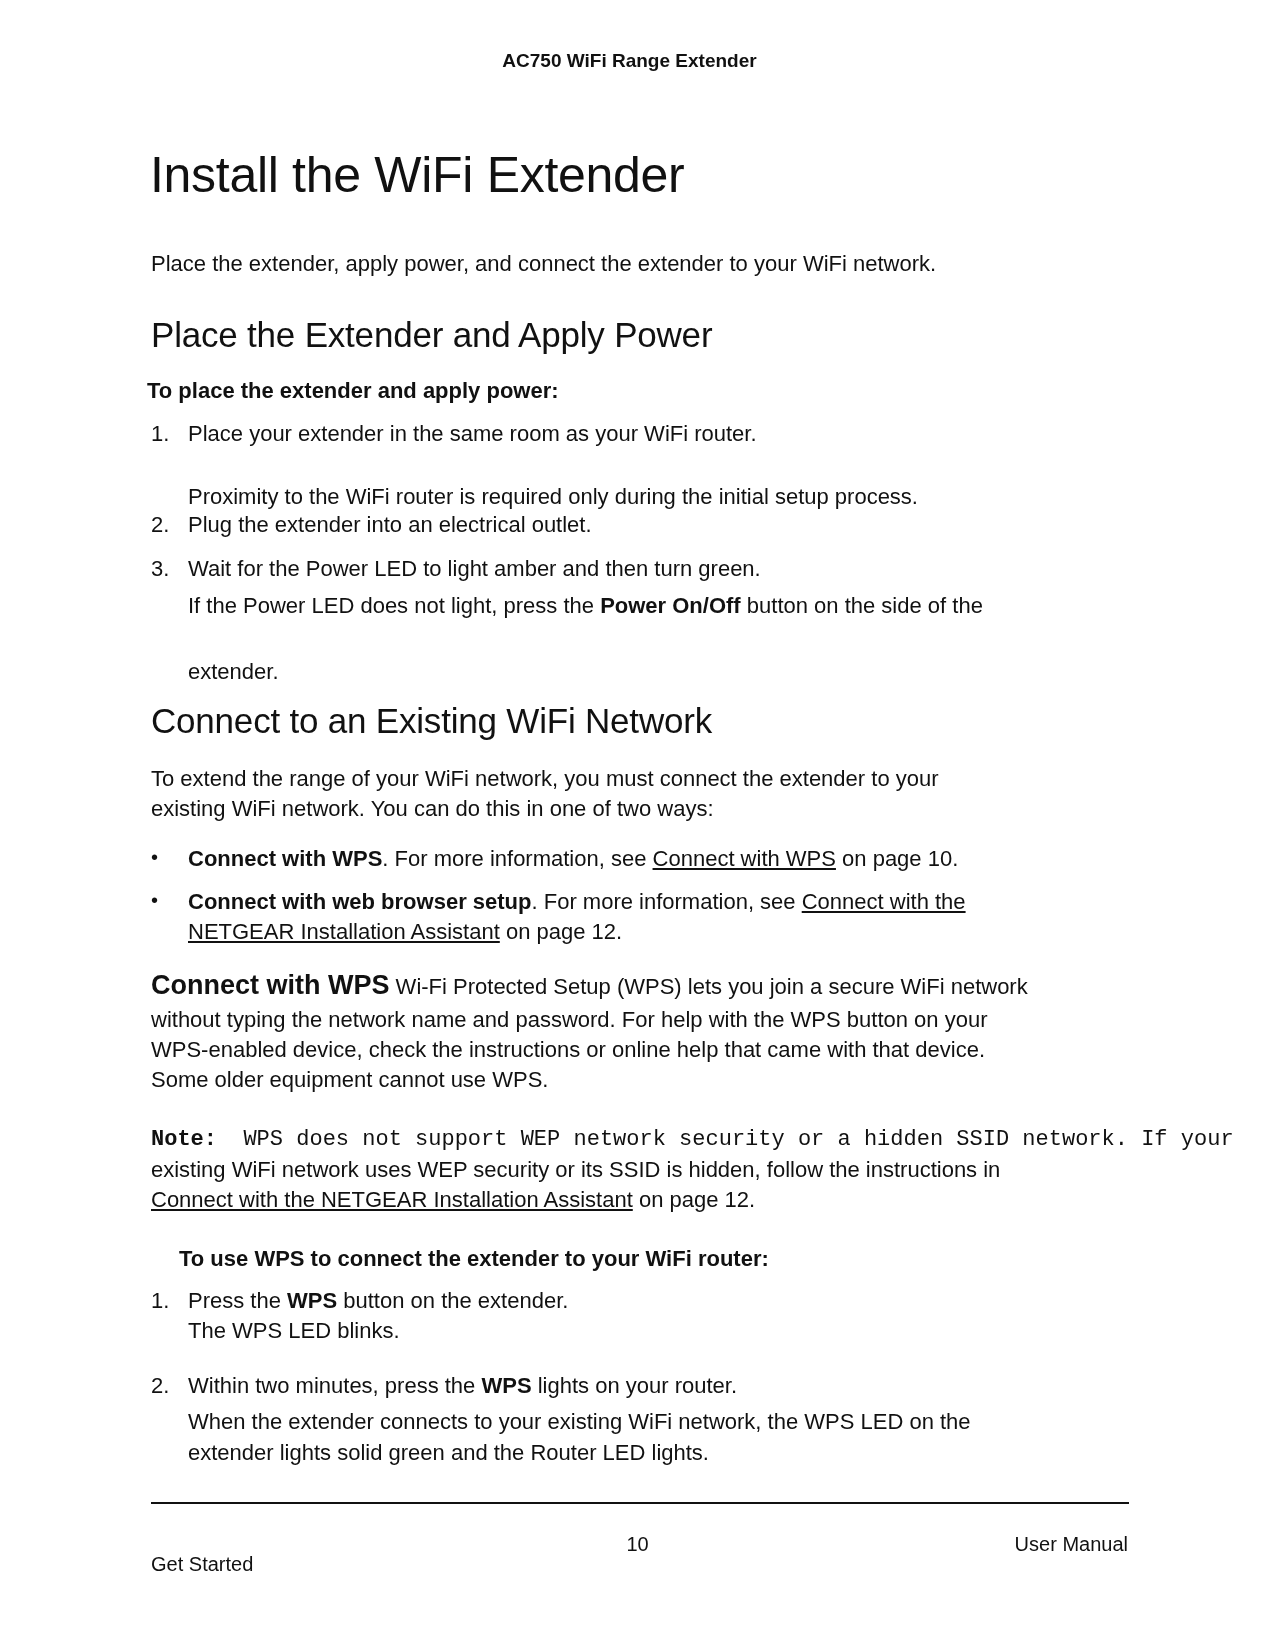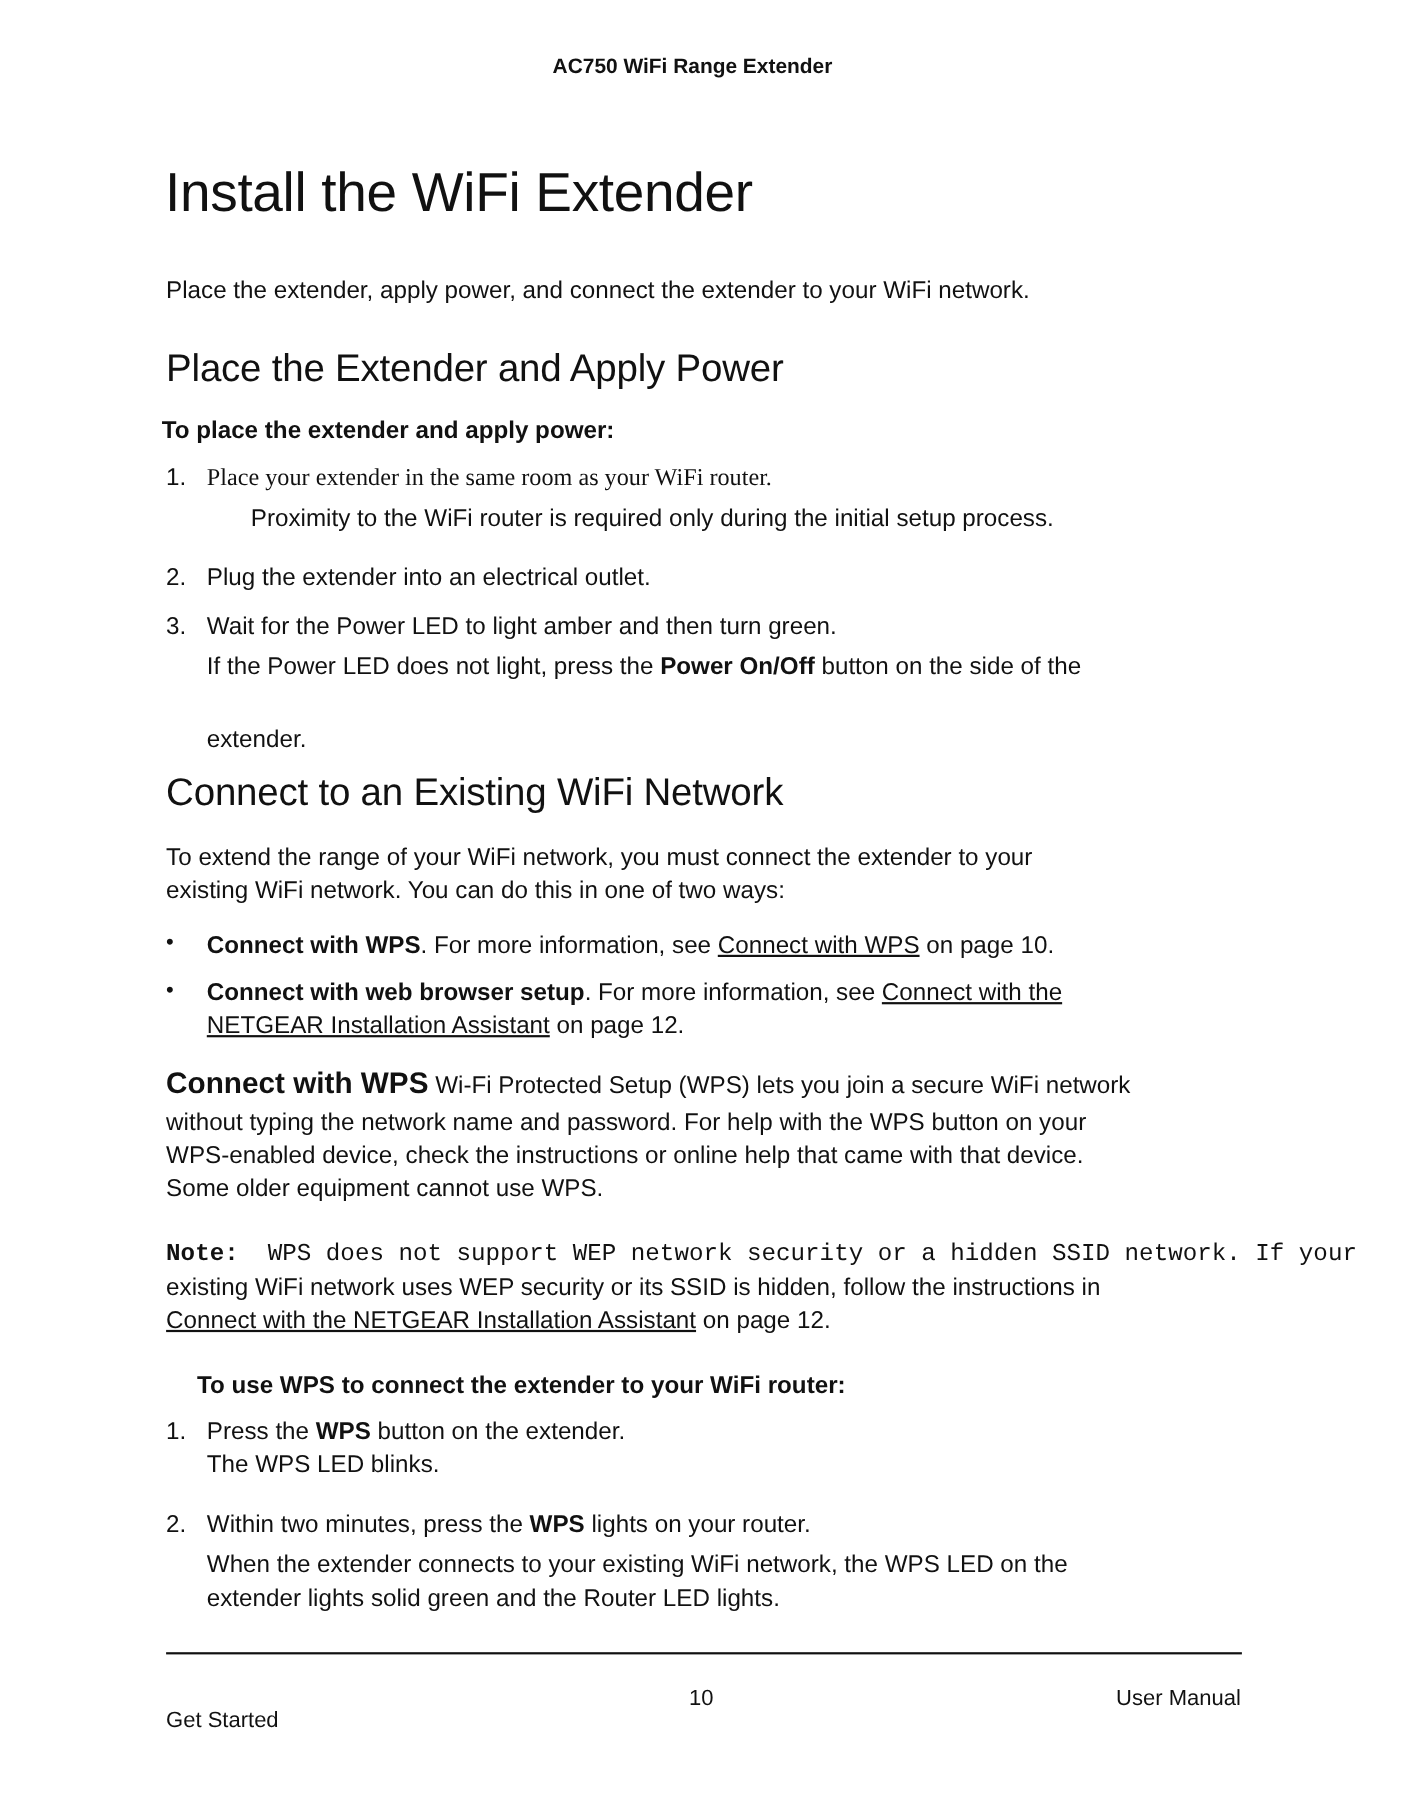--- a/index.html
+++ b/index.html
@@ -25,22 +25,22 @@
 
 <div class="abs header">AC750 WiFi Range Extender</div>
 
 <div class="abs h1">Install the WiFi Extender</div>
 <div class="abs body" style="left:151px; top:249px;">Place the extender, apply power, and connect the extender to your WiFi network.</div>
 
 <div class="abs h2" style="top:315px;">Place the Extender and Apply Power</div>
 <div class="abs proc" style="top:378px;">To place the extender and apply power:</div>
 
 <div class="abs num" style="top:421px;">1.</div>
-<div class="abs ind" style="top:421px;font-family:Liberation Serif, serif;">Place your extender in the same room as your WiFi router.</div>
-<div class="abs ind" style="top:458px;margin-left:40px;">Proximity to the WiFi router is required only during the initial setup process.</div>
+<div class="abs ind" style="top:421px;">Place your extender in the same room as your WiFi router.</div>
+<div class="abs ind" style="top:484px;">Proximity to the WiFi router is required only during the initial setup process.</div>
 
 <div class="abs num" style="top:512px;">2.</div>
 <div class="abs ind" style="top:512px;">Plug the extender into an electrical outlet.</div>
 
 <div class="abs num" style="top:556px;">3.</div>
 <div class="abs ind" style="top:556px;">Wait for the Power LED to light amber and then turn green.</div>
 <div class="abs ind" style="top:593px;"><span>If the Power LED does not light, press the </span><span class="bold">Power On/Off</span><span> button on the side of the</span></div>
 <div class="abs ind" style="top:622px;margin-top:37px;">extender.</div>
 
 <div class="abs h2" style="top:701px;">Connect to an Existing WiFi Network</div>

